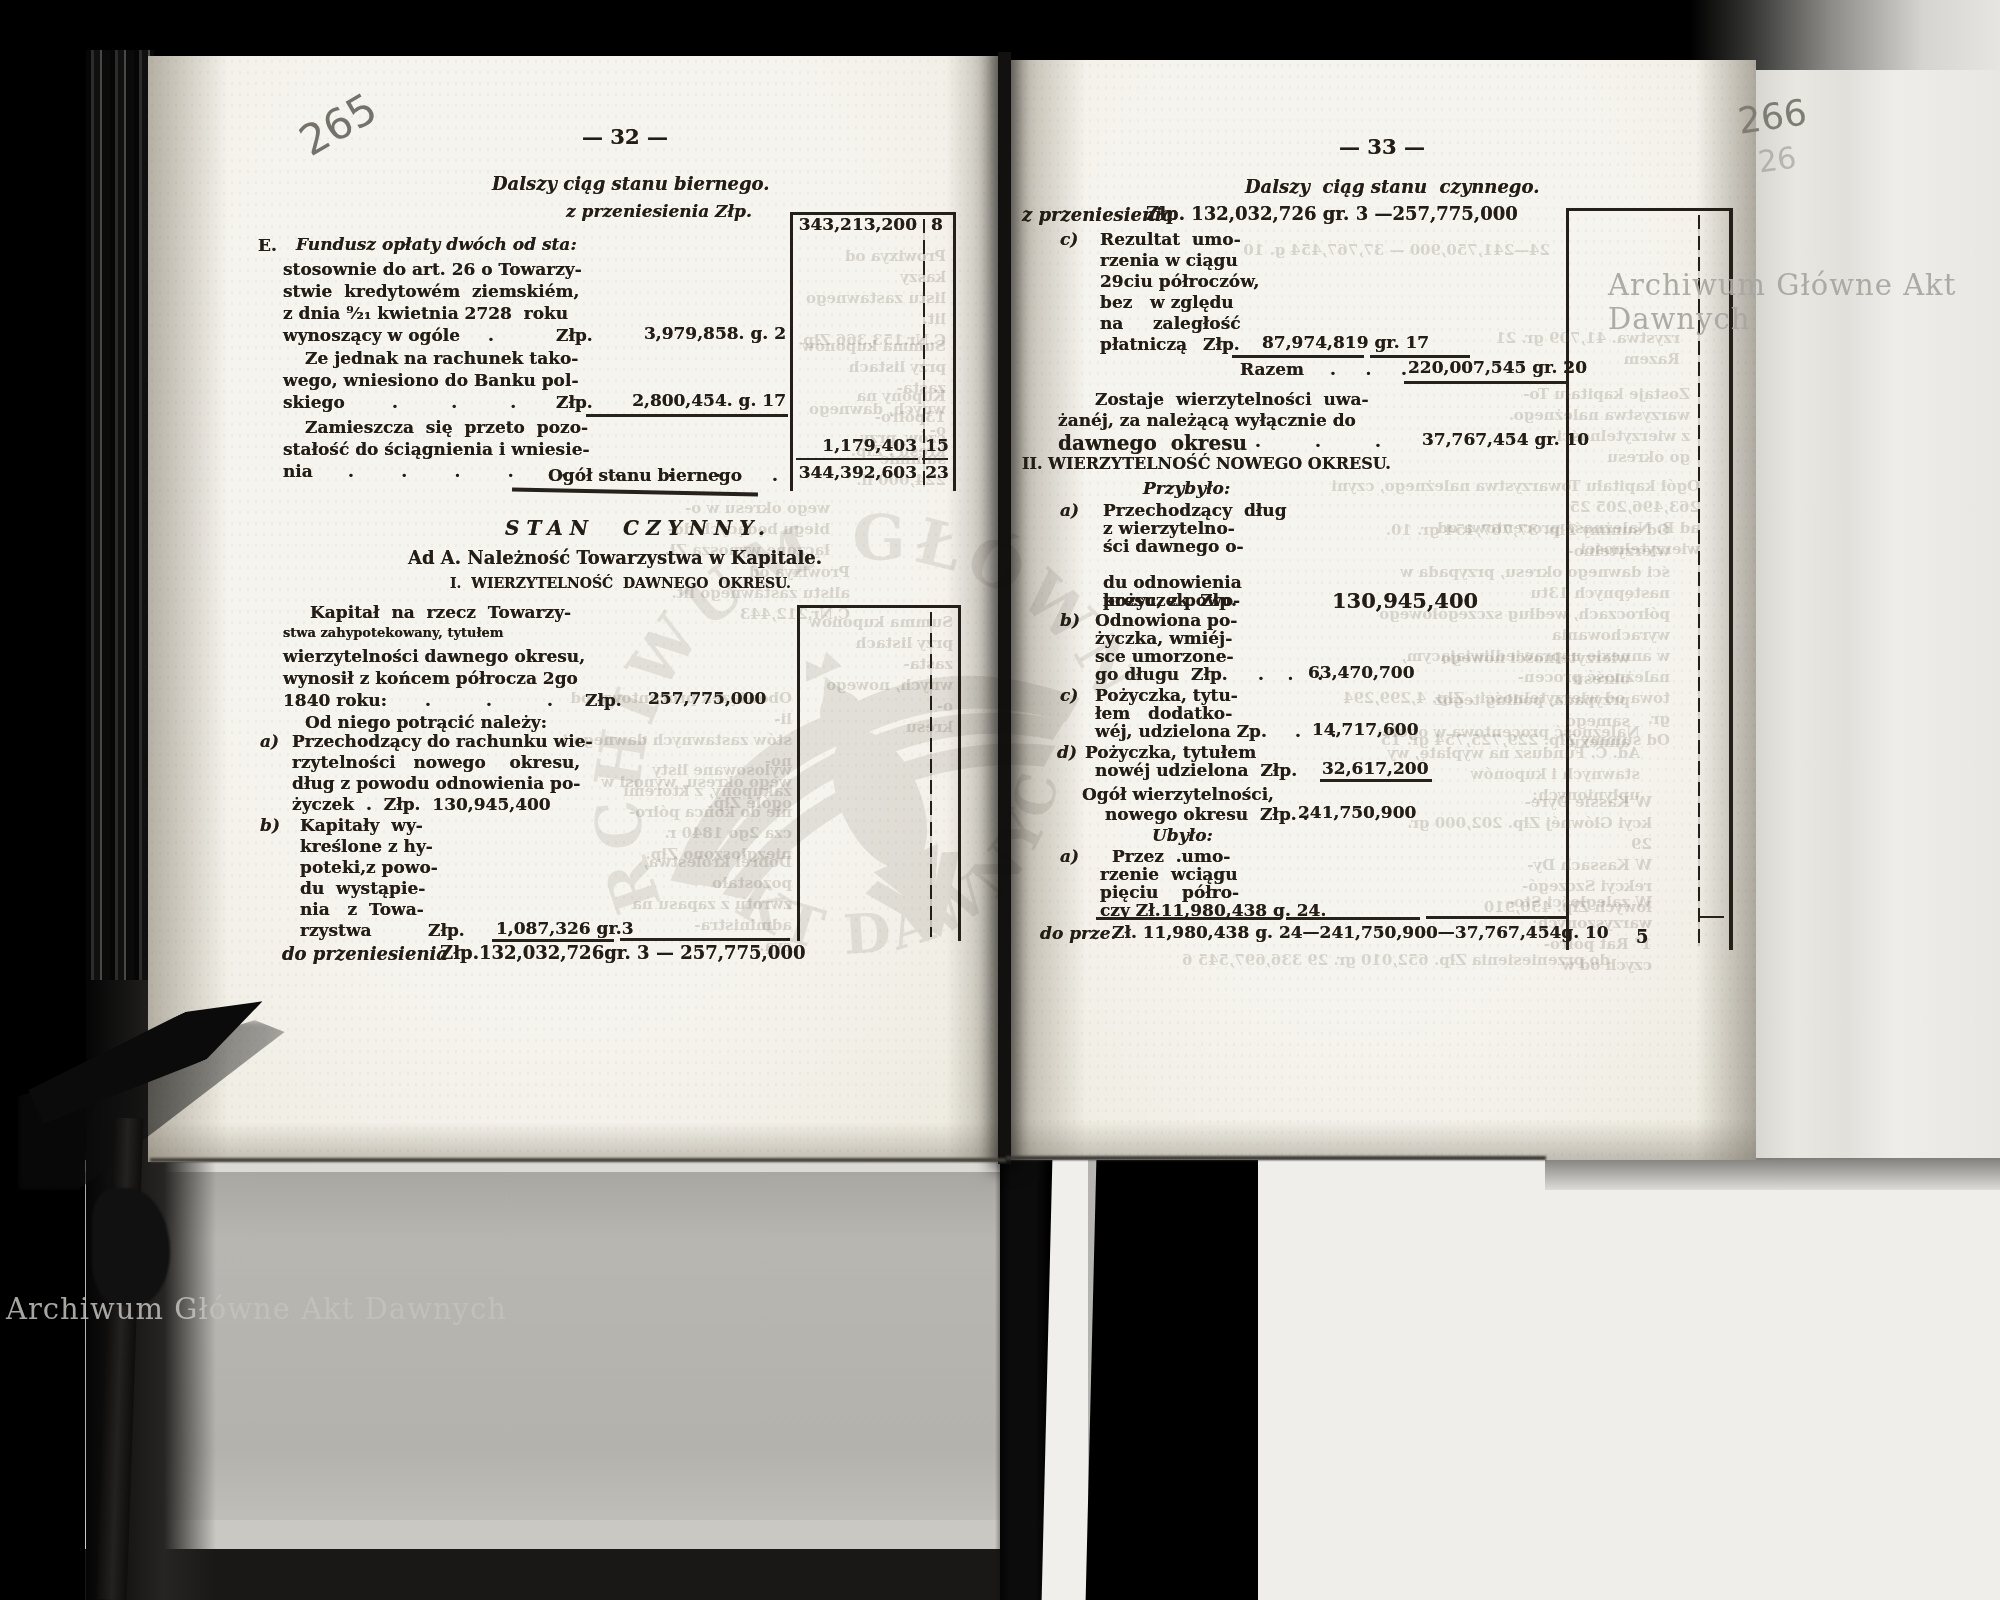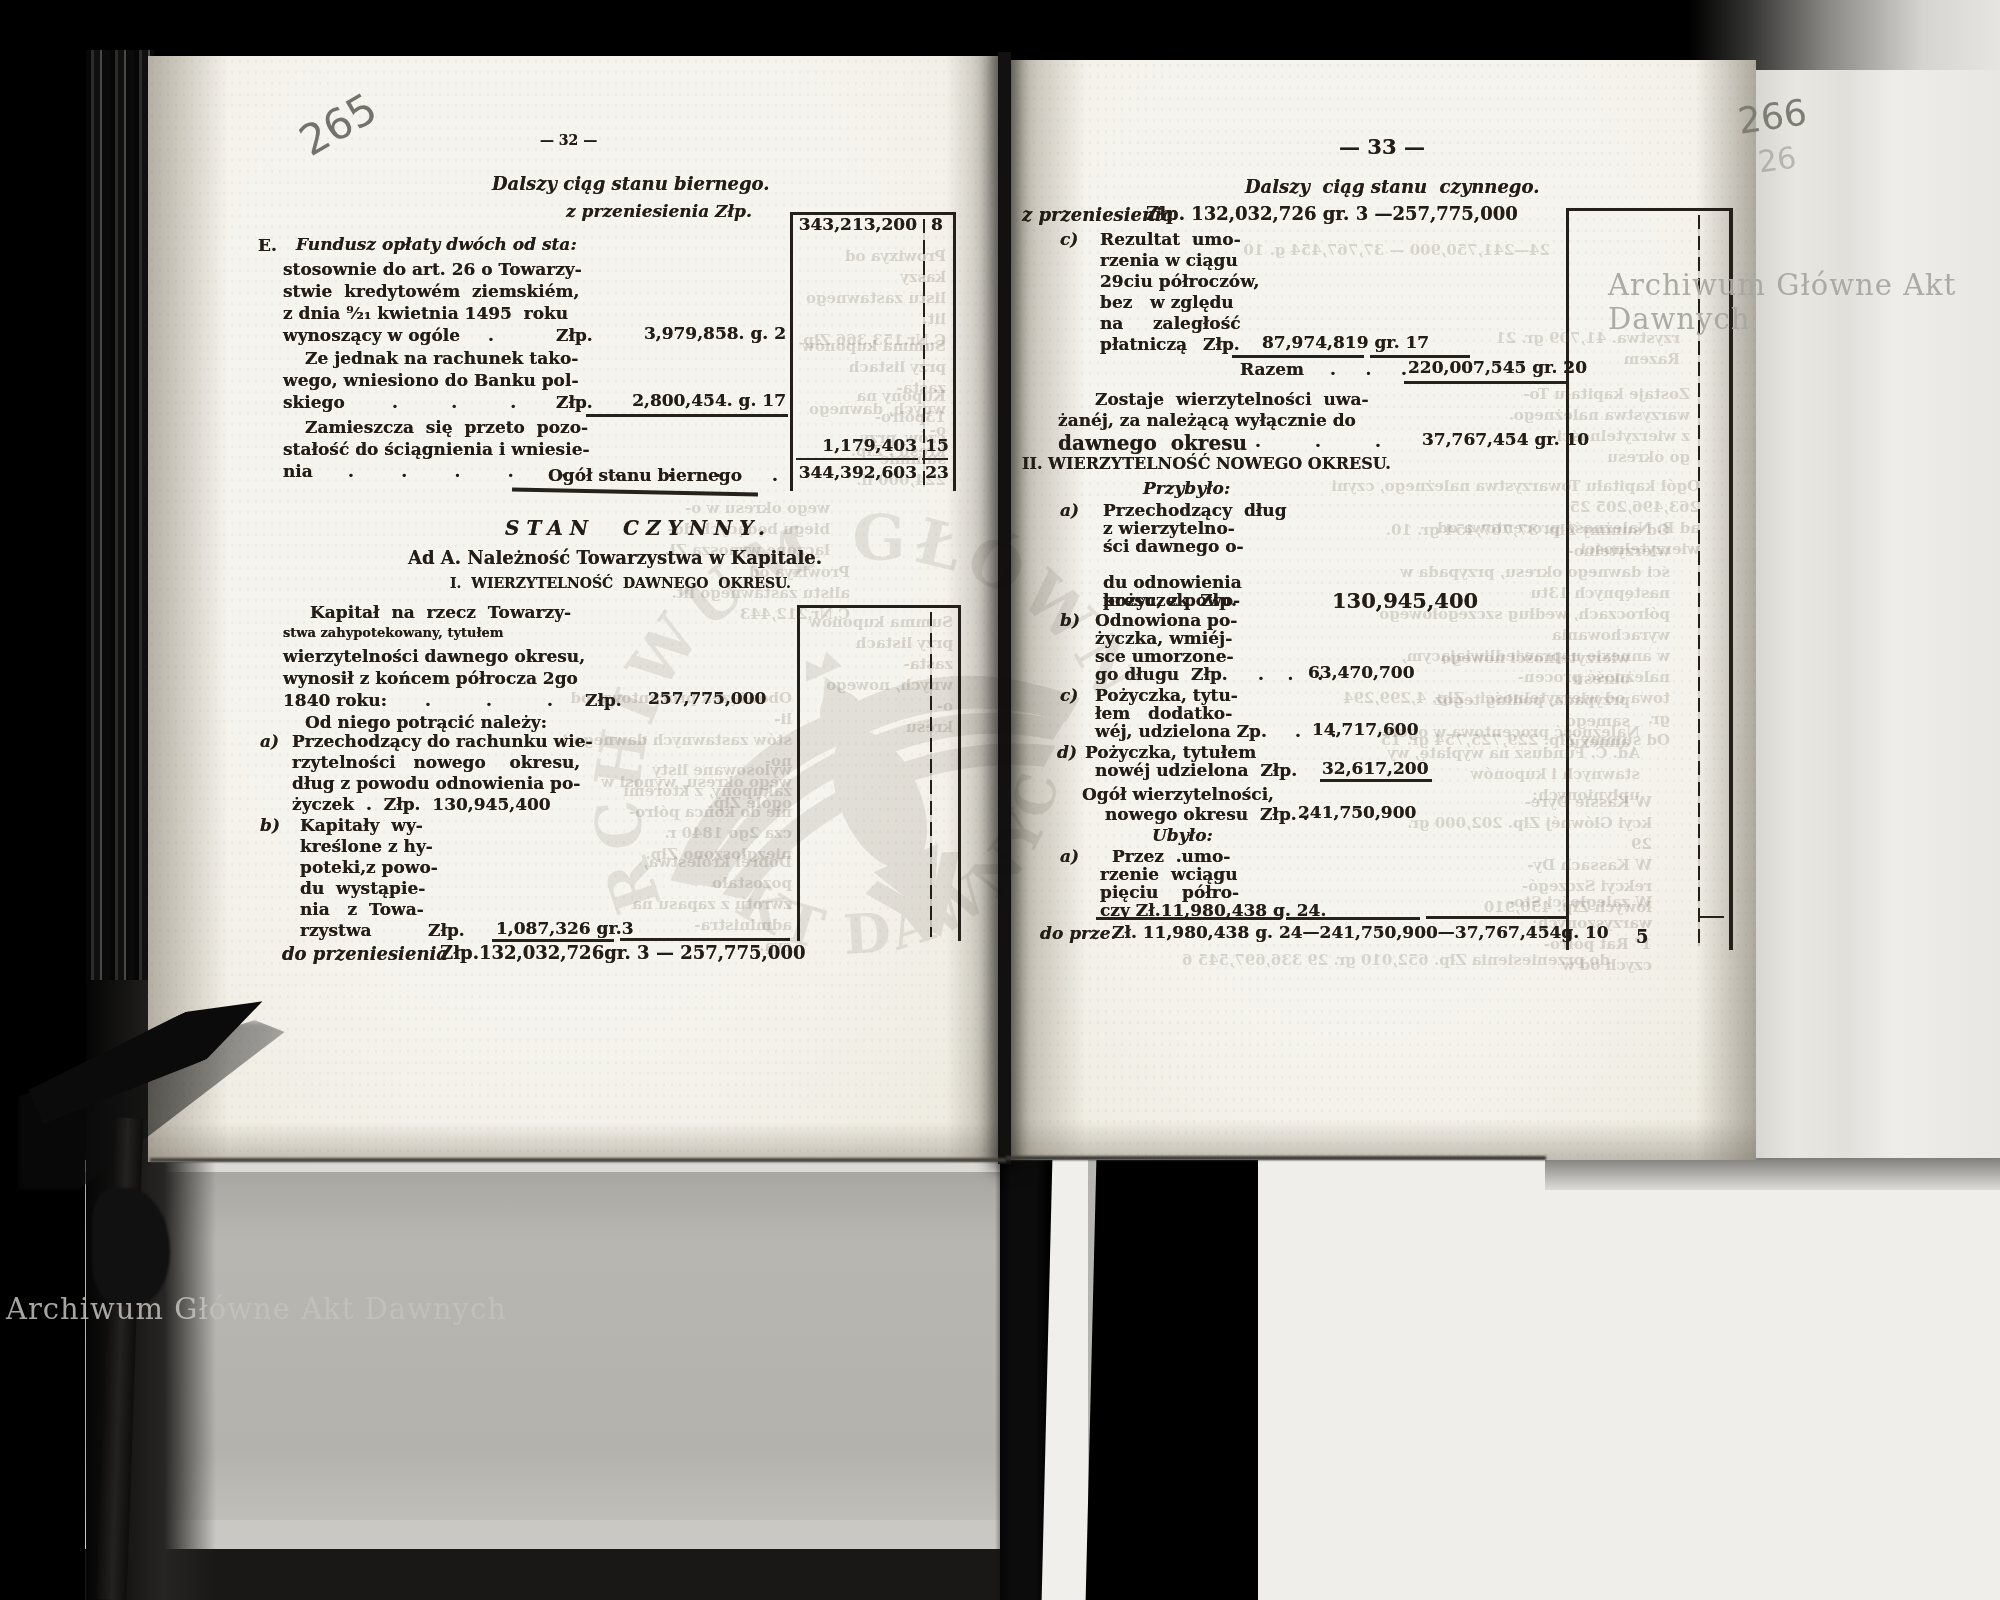--- a/index.html
+++ b/index.html
@@ -224,30 +224,30 @@
     <div class="bt" style="left: 1390px; top: 792px; width: 262px;">W Kassie Dyre-
 kcyi Głównéj Złp.   202,000 gr. 29
 W Kassach Dy-
 rekcyi Szczegó-
 łowych   Złp.    450,910</div>
     <div class="bt" style="left: 1390px; top: 892px; width: 262px;">W zaległości Sto-
 warzyszonych:
 1°  Rat półro-
 czych od w</div>
     <div class="bt" style="left: 1150px; top: 950px; width: 460px;">do przeniesienia Złp. 652,010 gr. 29    336,697,545 6</div>
-    <div class="t" style="left: 540px; top: 133px; font-size: 14px; width: 170px; ">— 32 —</div>
+    <div class="t" style="left: 540px; top: 126px; font-size: 21px; width: 170px; text-align: center;">— 32 —</div>
     <div class="t it" style="left: 492px; top: 175px; font-size: 18px;">Dalszy ciąg stanu biernego.</div>
     <div class="t it" style="left: 566px; top: 203px; font-size: 17px;">z przeniesienia Złp.</div>
     <div class="t" style="left: 795px; top: 216px; font-size: 17px; width: 122px; text-align: right;">343,213,200</div>
     <div class="t" style="left: 925px; top: 216px; font-size: 17px; width: 24px; text-align: center;">8</div>
     <div class="t" style="left: 258px; top: 237px; font-size: 17px;">E.</div>
     <div class="t it" style="left: 296px; top: 236px; font-size: 17px;">Fundusz opłaty dwóch od sta:</div>
     <div class="t" style="left: 283px; top: 261px; font-size: 17px;">stosownie do art. 26 o Towarzy-</div>
     <div class="t" style="left: 283px; top: 283px; font-size: 17px;">stwie  kredytowém  ziemskiém,</div>
-    <div class="t" style="left: 283px; top: 305px; font-size: 17px;">z dnia ⁹⁄₂₁ kwietnia 1495  roku</div>
+    <div class="t" style="left: 283px; top: 305px; font-size: 17px;">z dnia ⁹⁄₂₁ kwietnia 2728  roku</div>
     <div class="t" style="left: 283px; top: 327px; font-size: 17px;">wynoszący w ogóle</div>
     <div class="t" style="left: 488px; top: 327px; font-size: 17px;">.</div>
     <div class="t" style="left: 556px; top: 327px; font-size: 17px;">Złp.</div>
     <div class="t" style="left: 600px; top: 325px; font-size: 17px; width: 186px; text-align: right;">3,979,858. g. 2</div>
     <div class="t" style="left: 305px; top: 350px; font-size: 17px;">Ze jednak na rachunek tako-</div>
     <div class="t" style="left: 283px; top: 372px; font-size: 17px;">wego, wniesiono do Banku pol-</div>
     <div class="t" style="left: 283px; top: 394px; font-size: 17px;">skiego</div>
     <div class="t" style="left: 392px; top: 394px; font-size: 17px;">.         .         .</div>
     <div class="t" style="left: 556px; top: 394px; font-size: 17px;">Złp.</div>
     <div class="t" style="left: 588px; top: 392px; font-size: 17px; width: 198px; text-align: right;">2,800,454. g. 17</div>

